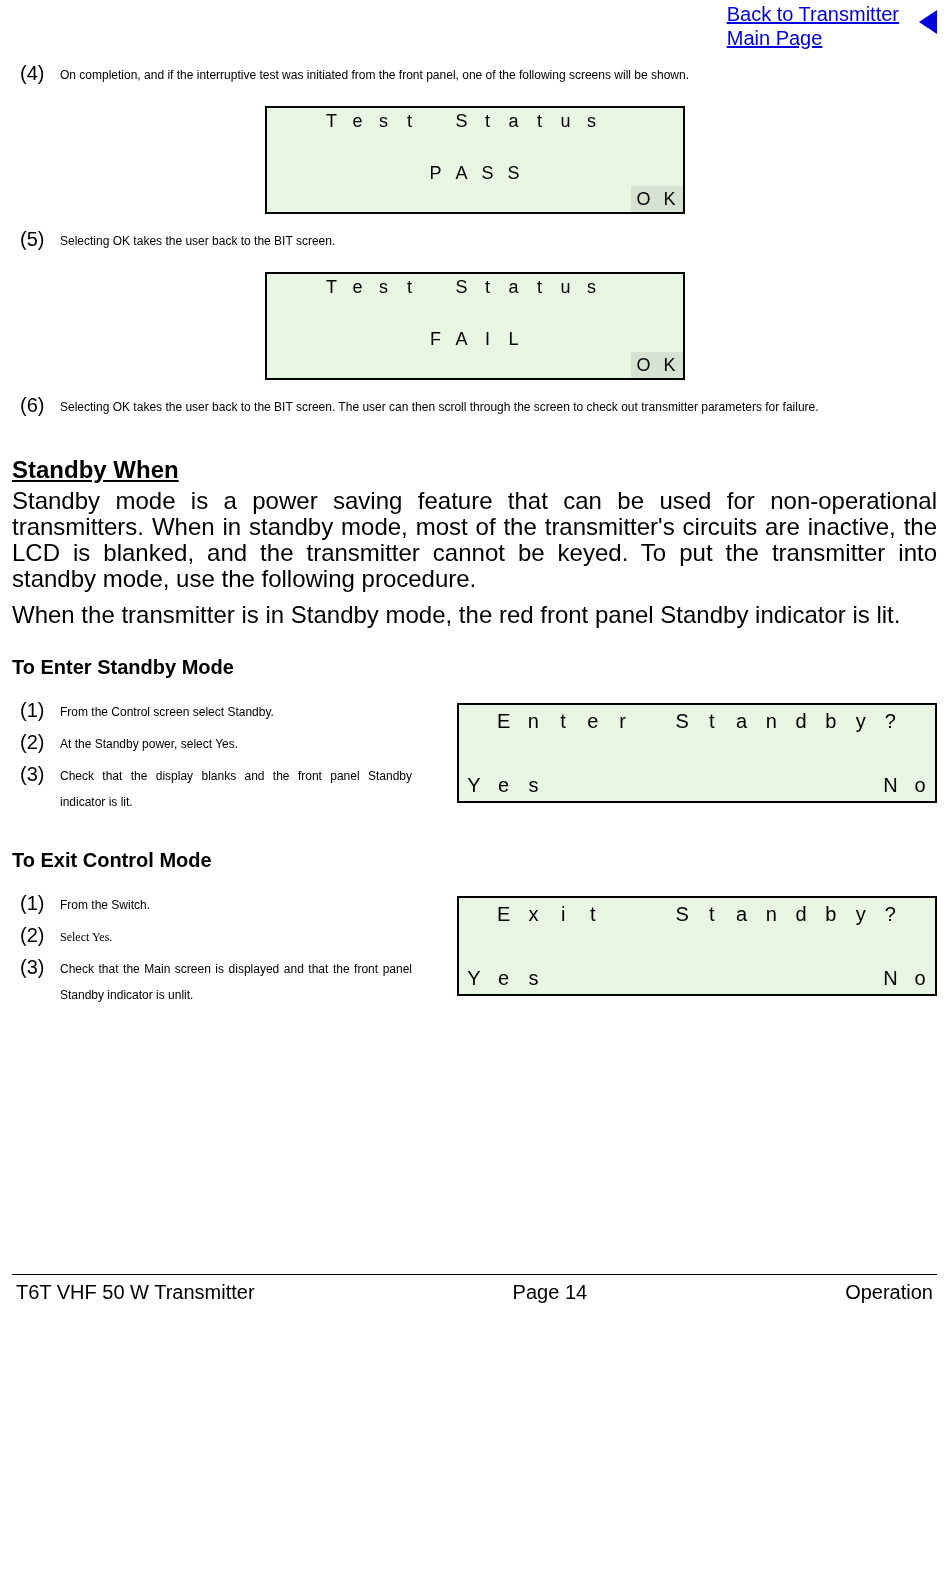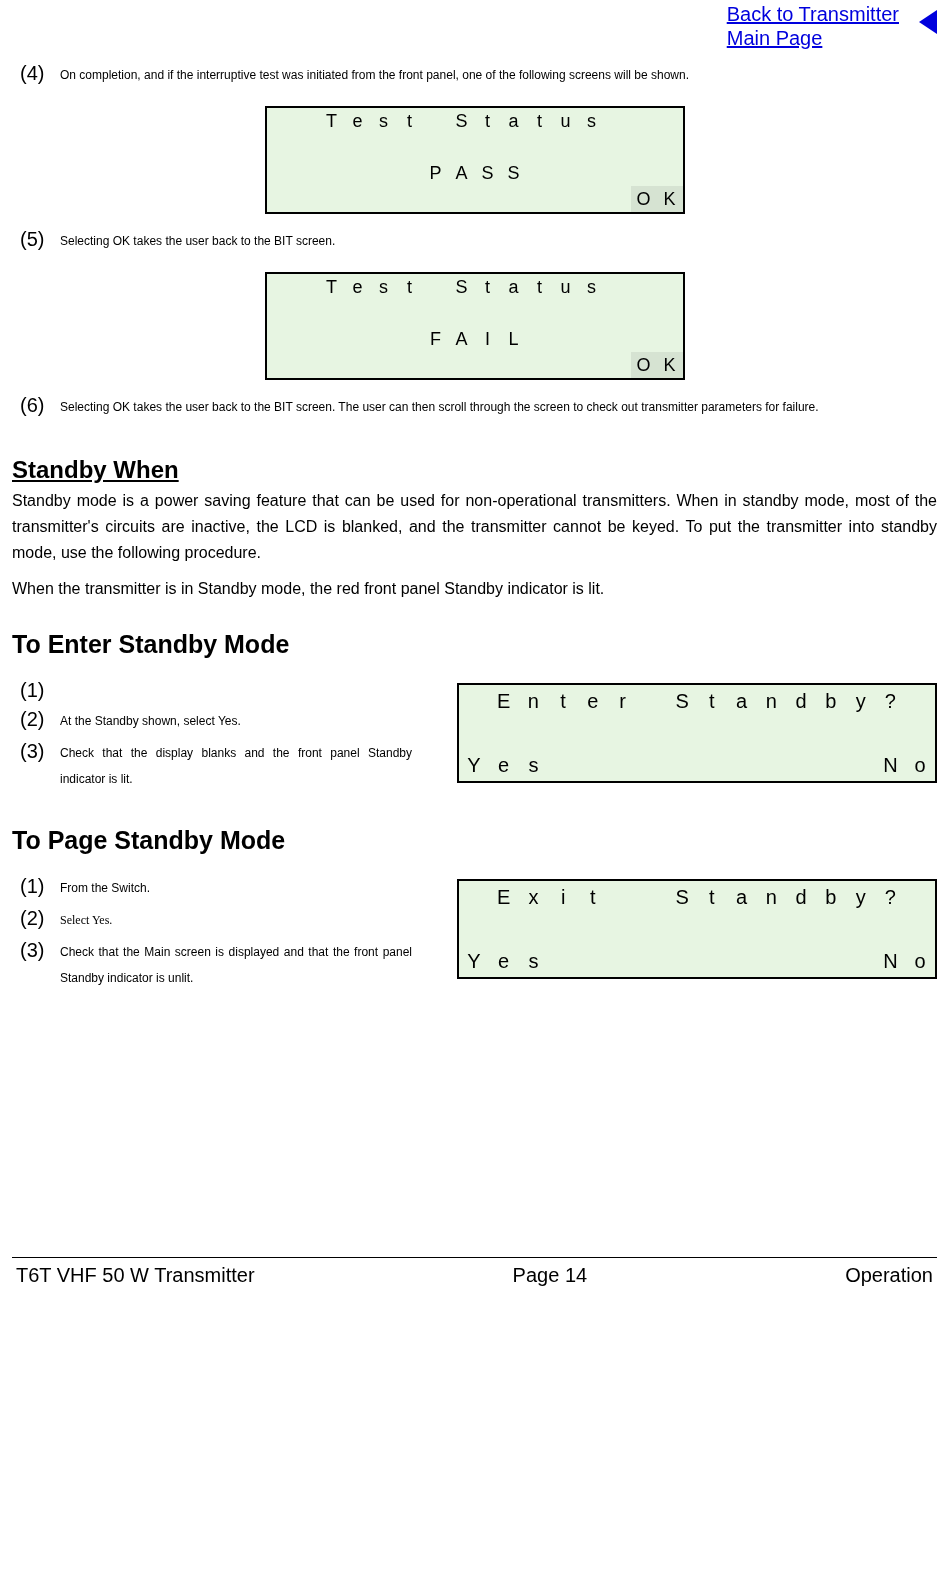--- a/index.html
+++ b/index.html
@@ -21,23 +21,23 @@
   .lcd { width: 420px; margin: 18px auto 14px auto; border: 2px solid #000; background: #e7f5e2; }
   .lcd-row { display: flex; }
   .lcd-cell { width: 26.25px; height: 26px; font-size: 18px; font-family: Arial, sans-serif;
               text-align: center; line-height: 26px; }
   .lcd .hl { background: #d6e3d2; }
 
   .lcd-wide { width: 480px; margin: 10px 0 0 0; border: 2px solid #000; background: #e7f5e2; float: right; }
   .lcd-wide .lcd-cell { width: 30px; height: 32px; font-size: 20px; line-height: 32px; }
 
   h2.section { font-size: 24px; font-weight: bold; text-decoration: underline; margin: 36px 0 4px 0; }
-  .body-para { font-size: 16px; text-align: justify; line-height: 26px; margin: 4px 0 10px 0; }
-
-  h3.sub { font-size: 25px; font-weight: bold; margin: 28px 0 14px 0; }
+  .body-para { font-size: 24px; text-align: justify; line-height: 26px; margin: 4px 0 10px 0; }
+
+  h3.sub { font-size: 20px; font-weight: bold; margin: 28px 0 14px 0; }
 
   .two-col { display: flex; align-items: flex-start; gap: 20px; }
   .two-col .left { flex: 0 0 400px; }
   .two-col .right { flex: 1; }
 
   .step-row.tight { margin: 6px 0; }
 
   .footer { position: relative; margin-top: 260px; border-top: 1px solid #000; padding: 6px 4px 10px 4px;
             display: flex; justify-content: space-between; font-size: 20px; }
 
@@ -221,24 +221,25 @@
 
   <h2 class="section">Standby When</h2>
   <p class="body-para">Standby mode is a power saving feature that can be used for non-operational transmitters. When in standby mode, most of the transmitter's circuits are inactive, the LCD is blanked, and the transmitter cannot be keyed. To put the transmitter into standby mode, use the following procedure.</p>
   <p class="body-para">When the transmitter is in Standby mode, the red front panel Standby indicator is lit.</p>
 
   <h3 class="sub">To Enter Standby Mode</h3>
   <div class="two-col">
     <div class="left" id="enter-steps">
         <div class="step-row tight">
           <div class="step-num">(1)</div>
+          <div class="step-txt" style="text-align: justify;">From the Control screen select Standby.</div>
         </div>
         <div class="step-row tight">
           <div class="step-num">(2)</div>
-          <div class="step-txt" style="text-align: justify;">At the Standby shown, select Yes.</div>
+          <div class="step-txt" style="text-align: justify;">At the Standby power, select Yes.</div>
         </div>
         <div class="step-row tight">
           <div class="step-num">(3)</div>
           <div class="step-txt" style="text-align: justify;">Check that the display blanks and the front panel Standby indicator is lit.</div>
         </div>
       </div>
     <div class="right">
       <div class="lcd-wide" id="lcd-enter">
           <div class="lcd-row">
             <div class="lcd-cell"></div>
@@ -292,21 +293,21 @@
             <div class="lcd-cell"></div>
             <div class="lcd-cell"></div>
             <div class="lcd-cell">N</div>
             <div class="lcd-cell">o</div>
           </div>
         </div>
       <div class="clear"></div>
     </div>
   </div>
 
-  <h3 class="sub">To Page Standby Mode</h3>
+  <h3 class="sub">To Exit Control Mode</h3>
   <div class="two-col">
     <div class="left" id="exit-steps">
         <div class="step-row tight">
           <div class="step-num">(1)</div>
           <div class="step-txt" style="text-align: justify;">From the Switch.</div>
         </div>
         <div class="step-row tight">
           <div class="step-num">(2)</div>
           <div class="step-txt" style="text-align: justify; font-family: Liberation Serif, serif;">Select Yes.</div>
         </div>

